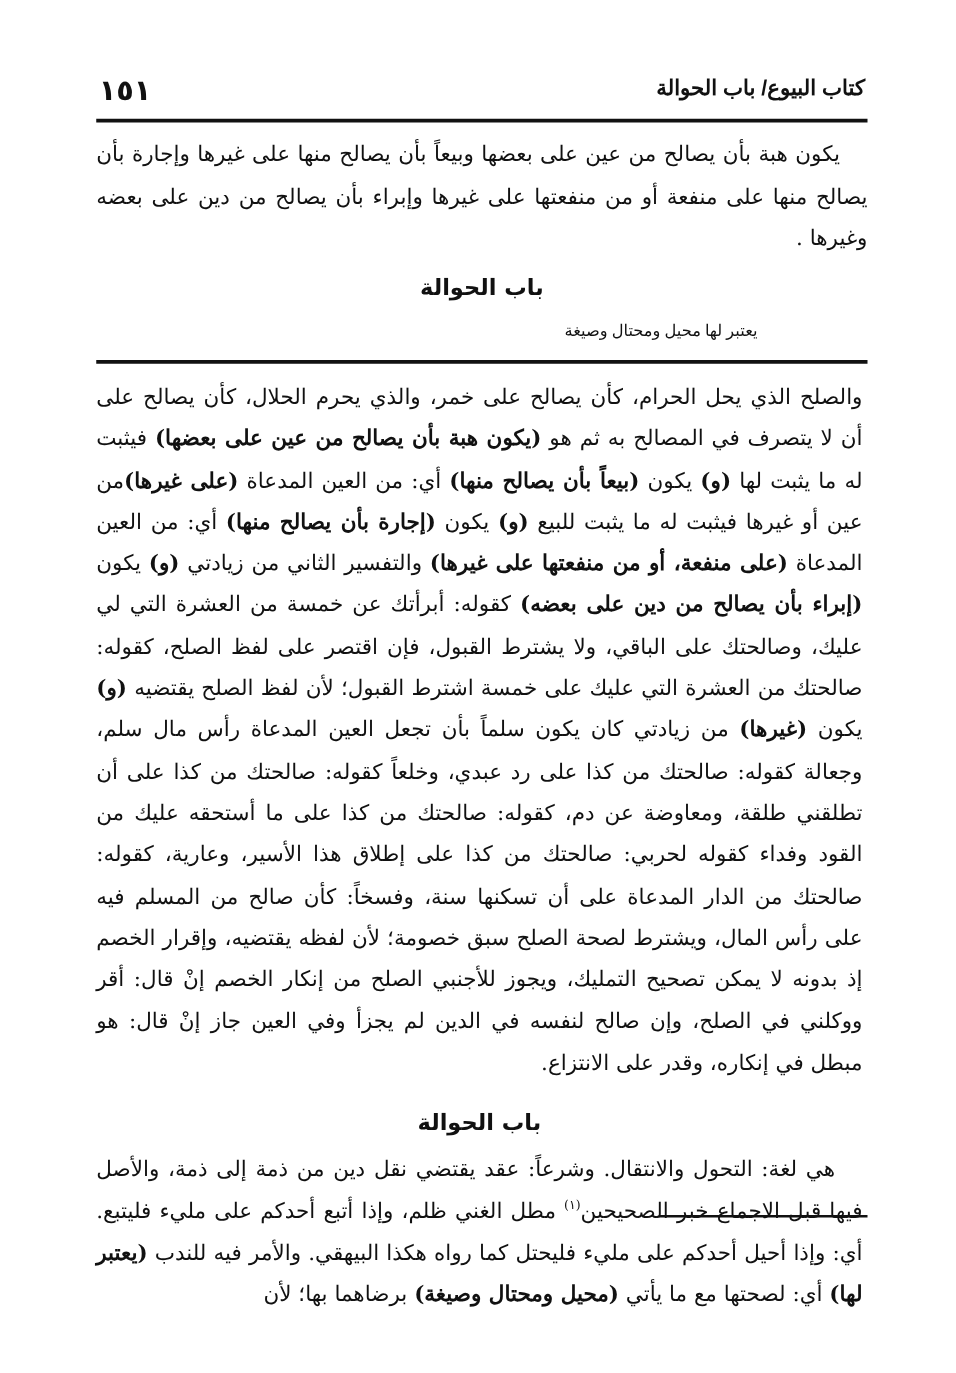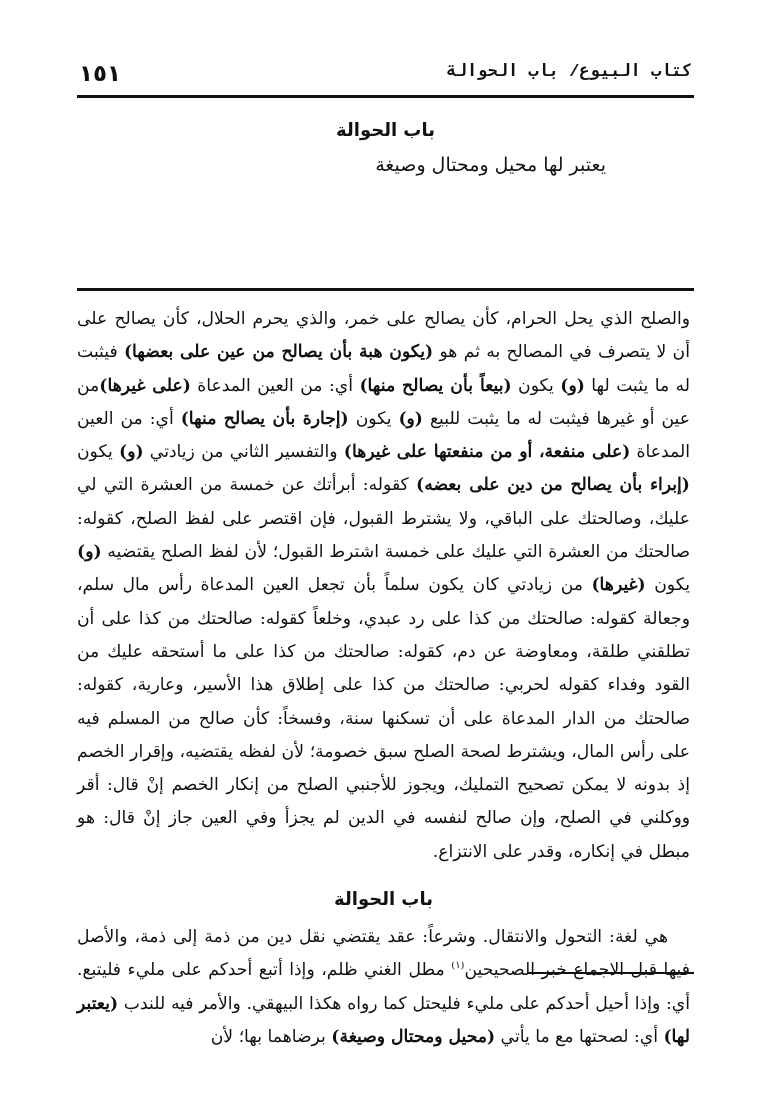--- a/index.html
+++ b/index.html
@@ -27,21 +27,21 @@
     position: absolute;
     top: 60px;
     left: 0;
     right: 0;
     height: 28px;
   }
   .running-title {
     position: absolute;
     right: 2px;
     top: 0;
-    font-family: Liberation Mono, monospace;
+    font-family: Liberation Sans, sans-serif;
     font-weight: bold;
     font-size: 17px;
   }
   .page-number {
     position: absolute;
     left: 2px;
     top: 0;
     font-family: "DejaVu Sans", sans-serif;
     font-weight: bold;
     font-size: 23px;
@@ -71,22 +71,23 @@
   .chapter-title {
     text-align: center;
     font-family: "DejaVu Sans", sans-serif;
     font-weight: bold;
     font-size: 18px;
     line-height: 32px;
     margin: 6px 0 2px 0;
   }
   .matn-sub {
     padding-right: 88px;
-    font-size: 19px;
+    font-size: 13px;
     line-height: 32px;
+    font-family: Liberation Serif, serif;
   }
   .split-rule {
     position: absolute;
     top: 288px;
     left: 0;
     right: 0;
     height: 3px;
     background: #111111;
   }
   .sharh {
@@ -138,20 +139,21 @@
 
 <div class="page">
 
   <div class="running-head">
     <span class="running-title">كتاب البيوع/ باب الحوالة</span>
     <span class="page-number">١٥١</span>
   </div>
   <div class="head-rule"></div>
 
   <div class="matn">
+    <p class="para indent">يكون هبة بأن يصالح من عين على بعضها وبيعاً بأن يصالح منها على غيرها وإجارة بأن يصالح منها على منفعة أو من منفعتها على غيرها وإبراء بأن يصالح من دين على بعضه وغيرها .</p>
     <div class="chapter-title">باب الحوالة</div>
     <div class="matn-sub">يعتبر لها محيل ومحتال وصيغة</div>
   </div>
 
   <div class="split-rule"></div>
 
   <div class="sharh">
     <p class="para"><span>والصلح الذي يحل الحرام، كأن يصالح على خمر، والذي يحرم الحلال، كأن يصالح على أن لا يتصرف في المصالح به ثم هو </span><b>(يكون هبة بأن يصالح من عين على بعضها)</b><span> فيثبت له ما يثبت لها </span><b>(و)</b><span> يكون </span><b>(بيعاً بأن يصالح منها)</b><span> أي: من العين المدعاة </span><b>(على غيرها)</b><span>من عين أو غيرها فيثبت له ما يثبت للبيع </span><b>(و)</b><span> يكون </span><b>(إجارة بأن يصالح منها)</b><span> أي: من العين المدعاة </span><b>(على منفعة، أو من منفعتها على غيرها)</b><span> والتفسير الثاني من زيادتي </span><b>(و)</b><span> يكون </span><b>(إبراء بأن يصالح من دين على بعضه)</b><span> كقوله: أبرأتك عن خمسة من العشرة التي لي عليك، وصالحتك على الباقي، ولا يشترط القبول، فإن اقتصر على لفظ الصلح، كقوله: صالحتك من العشرة التي عليك على خمسة اشترط القبول؛ لأن لفظ الصلح يقتضيه </span><b>(و)</b><span> يكون </span><b>(غيرها)</b><span> من زيادتي كان يكون سلماً بأن تجعل العين المدعاة رأس مال سلم، وجعالة كقوله: صالحتك من كذا على رد عبدي، وخلعاً كقوله: صالحتك من كذا على أن تطلقني طلقة، ومعاوضة عن دم، كقوله: صالحتك من كذا على ما أستحقه عليك من القود وفداء كقوله لحربي: صالحتك من كذا على إطلاق هذا الأسير، وعارية، كقوله: صالحتك من الدار المدعاة على أن تسكنها سنة، وفسخاً: كأن صالح من المسلم فيه على رأس المال، ويشترط لصحة الصلح سبق خصومة؛ لأن لفظه يقتضيه، وإقرار الخصم إذ بدونه لا يمكن تصحيح التمليك، ويجوز للأجنبي الصلح من إنكار الخصم إنْ قال: أقر ووكلني في الصلح، وإن صالح لنفسه في الدين لم يجزأ وفي العين جاز إنْ قال: هو مبطل في إنكاره، وقدر على الانتزاع.</span></p>
     <div class="sharh-chapter">باب الحوالة</div>
     <p class="para indent"><span>هي لغة: التحول والانتقال. وشرعاً: عقد يقتضي نقل دين من ذمة إلى ذمة، والأصل فيها قبل الاجماع خبر الصحيحين</span><sup class="fn-ref">(١)</sup><span> مطل الغني ظلم، وإذا أتبع أحدكم على مليء فليتبع. أي: وإذا أحيل أحدكم على مليء فليحتل كما رواه هكذا البيهقي. والأمر فيه للندب </span><b>(يعتبر لها)</b><span> أي: لصحتها مع ما يأتي </span><b>(محيل ومحتال وصيغة)</b><span> برضاهما بها؛ لأن</span></p>

